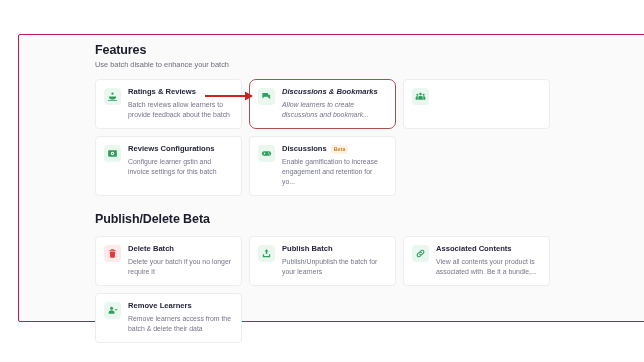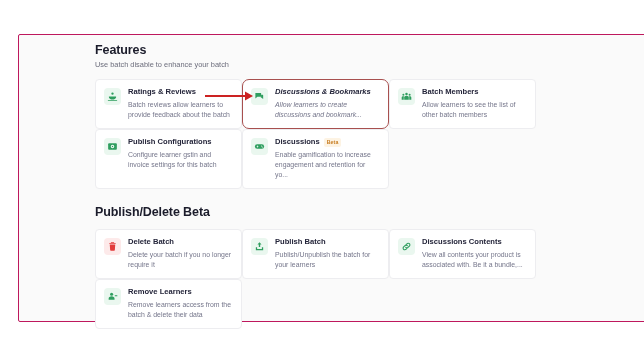--- a/index.html
+++ b/index.html
@@ -57,20 +57,21 @@
     font-size: 7.4px;
     color: #6b6c7b;
     margin: 2px 0 0 0;
     line-height: 10px;
   }
 
   
   .grid {
     display: flex;
     flex-wrap: wrap;
+    gap: 7px;
     margin-top: 9px;
     width: 455px;
   }
 
   .card {
     position: relative;
     box-sizing: border-box;
     width: 147px;
     min-height: 45px;
     background: #ffffff;
@@ -184,38 +185,32 @@
             <div class="card">
               <div class="card-icon" style="background: rgb(234, 247, 239);">
                 <svg xmlns="http://www.w3.org/2000/svg" width="11" height="11" viewBox="0 0 24 24">
                   <circle fill="#2f9e5f" cx="12" cy="6.4" r="2.7"></circle>
                   <circle fill="#2f9e5f" cx="5.2" cy="8.4" r="2.2"></circle>
                   <circle fill="#2f9e5f" cx="18.8" cy="8.4" r="2.2"></circle>
                   <path fill="#2f9e5f" d="M12 10.2c-3 0-5 1.7-5 3.8V19h10v-5c0-2.1-2-3.8-5-3.8z"></path>
                   <path fill="#2f9e5f" d="M5.2 11.6c-2.2 0-3.7 1.2-3.7 2.8V19H6v-5c0-.9.3-1.7.8-2.4zM18.8 11.6c2.2 0 3.7 1.2 3.7 2.8V19H18v-5c0-.9-.3-1.7-.8-2.4z"></path>
                 </svg>
               </div>
-              <div class="card-body">
-                <div class="card-title-row">
-                  <div class="card-title">Batch Members</div>
-                </div>
-                <div class="card-desc">Allow learners to see the list of other batch members</div>
-              </div>
             </div>
             <div class="card">
               <div class="card-icon" style="background: rgb(234, 247, 239);">
                 <svg xmlns="http://www.w3.org/2000/svg" width="11" height="11" viewBox="0 0 24 24">
                   <rect fill="#2f9e5f" x="2.5" y="5" width="19" height="14" rx="2"></rect>
                   <circle fill="#ffffff" cx="12" cy="12" r="3.6"></circle>
                   <circle fill="#2f9e5f" cx="12" cy="12" r="1.7"></circle>
                 </svg>
               </div>
               <div class="card-body">
                 <div class="card-title-row">
-                  <div class="card-title">Publish Configurations</div>
+                  <div class="card-title">Reviews Configurations</div>
                 </div>
                 <div class="card-desc">Configure learner gstin and invoice settings for this batch</div>
               </div>
             </div>
             <div class="card">
               <div class="card-icon" style="background: rgb(234, 247, 239);">
                 <svg xmlns="http://www.w3.org/2000/svg" width="11" height="11" viewBox="0 0 24 24">
                   <rect fill="#2f9e5f" x="2" y="7.2" width="20" height="9.6" rx="4.8"></rect>
                   <rect fill="#ffffff" x="5.6" y="11.2" width="4.4" height="1.5" rx="0.7"></rect>
                   <rect fill="#ffffff" x="7.05" y="9.75" width="1.5" height="4.4" rx="0.7"></rect>
@@ -267,21 +262,21 @@
             </div>
             <div class="card">
               <div class="card-icon" style="background: rgb(234, 247, 239);">
                 <svg xmlns="http://www.w3.org/2000/svg" width="11" height="11" viewBox="0 0 24 24">
                   <path fill="none" stroke="#2f9e5f" stroke-width="2.3" stroke-linecap="round" d="M10 13.6a3.6 3.6 0 005.4.4l2.6-2.6a3.7 3.7 0 10-5.2-5.2l-1.4 1.4"></path>
                   <path fill="none" stroke="#2f9e5f" stroke-width="2.3" stroke-linecap="round" d="M14 10.4a3.6 3.6 0 00-5.4-.4L6 12.6a3.7 3.7 0 105.2 5.2l1.4-1.4"></path>
                 </svg>
               </div>
               <div class="card-body">
                 <div class="card-title-row">
-                  <div class="card-title">Discussions Contents</div>
+                  <div class="card-title">Associated Contents</div>
                 </div>
                 <div class="card-desc">View all contents your product is associated with. Be it a bundle,...</div>
               </div>
             </div>
             <div class="card">
               <div class="card-icon" style="background: rgb(234, 247, 239);">
                 <svg xmlns="http://www.w3.org/2000/svg" width="11" height="11" viewBox="0 0 24 24">
                   <circle fill="#2f9e5f" cx="10" cy="7" r="3.4"></circle>
                   <path fill="#2f9e5f" d="M10 11.6c-3.6 0-6.4 2.1-6.4 4.8V19h12.8v-2.6c0-2.7-2.8-4.8-6.4-4.8z"></path>
                   <rect fill="#2f9e5f" x="16.8" y="9.2" width="6" height="2.2" rx="1.1"></rect>

